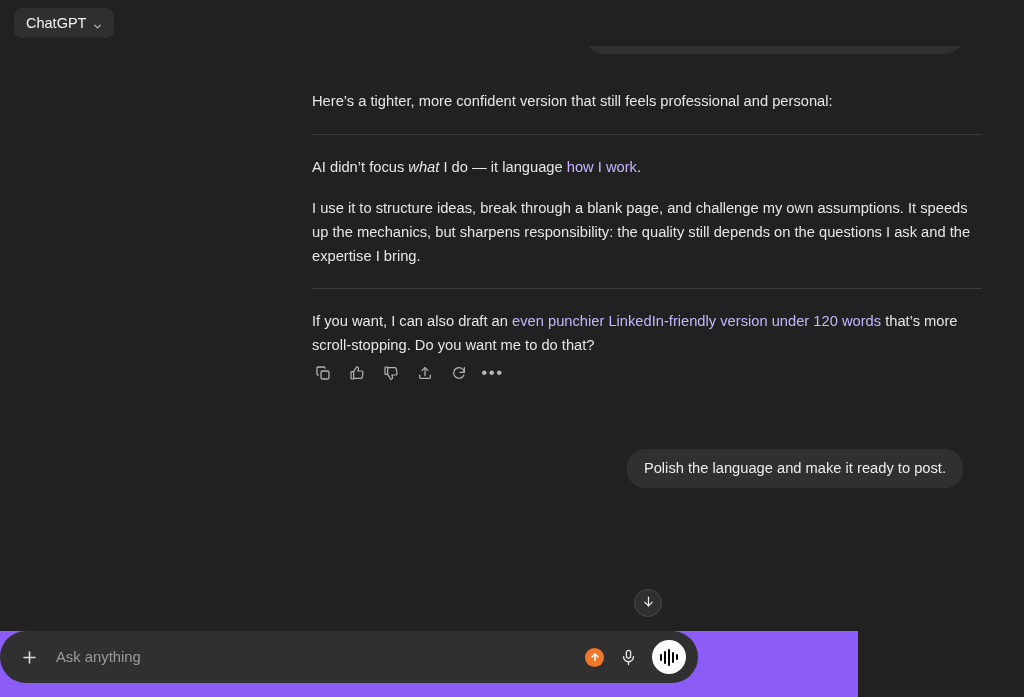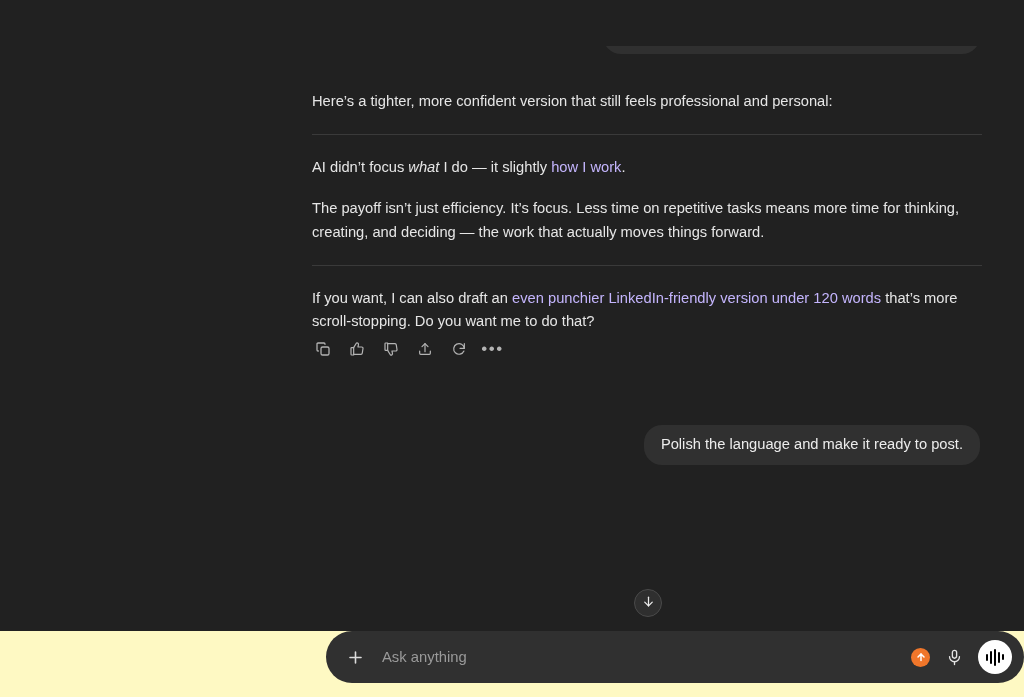--- a/index.html
+++ b/index.html
@@ -55,21 +55,21 @@
     width: 1024px;
     height: 585px;
     overflow: hidden;
   }
   .thread {
     width: 1024px;
     padding: 0 0 0 0;
   }
 
   .row { display: flex; width: 100%; }
-  .row.user { justify-content: flex-end; padding-right: 44px; }
+  .row.user { justify-content: flex-end; padding-right: 61px; }
   .row.assistant { justify-content: flex-start; padding-left: 312px; }
 
   .user-bubble {
     background: #303030;
     color: #ececec;
     border-radius: 18px;
     padding: 9px 17px;
     font-size: 14.7px;
     line-height: 1.45;
     max-width: 560px;
@@ -131,25 +131,25 @@
     align-items: center;
     justify-content: center;
     cursor: pointer;
     z-index: 5;
   }
 
   
   .composer-wrap {
     position: absolute;
     left: 0; bottom: 0;
-    width: 1024px;
+    width: 858px;
     height: 66px;
-    background: #fef9c3;
-    display: flex;
-    justify-content: flex-end;
+    background: #8b5cf6;
+    display: flex;
+    justify-content: flex-start;
     align-items: flex-start;
     z-index: 6;
   }
   .composer {
     width: 698px;
     height: 52px;
     background: #303030;
     border-radius: 26px;
     display: flex;
     align-items: center;
@@ -213,41 +213,51 @@
   .voice-bars i:nth-child(2) { height: 13px; }
   .voice-bars i:nth-child(3) { height: 17px; }
   .voice-bars i:nth-child(4) { height: 11px; }
   .voice-bars i:nth-child(5) { height: 6px; }
 </style>
 </head>
 <body>
 
 <div id="app">
 
+  <div class="topbar">
+    <div class="model-pill">
+      <span>ChatGPT</span>
+      <span class="chev">
+        <svg width="11" height="11" viewBox="0 0 24 24" fill="none" stroke="currentColor" stroke-width="2.4" stroke-linecap="round" stroke-linejoin="round">
+            <polyline points="6 9 12 15 18 9"></polyline>
+          </svg>
+      </span>
+    </div>
+  </div>
 
   <div class="conversation">
     <div class="thread">
 
       <div class="row user" style="margin-top:-31px;">
         <div class="user-bubble">Shorten it slightly and make the tone more confident.</div>
       </div>
 
       <div class="row assistant" style="margin-top:36px;">
         <div class="assistant-block">
 
           <p>Here’s a tighter, more confident version that still feels professional and personal:</p>
 
           <hr class="divider">
 
           <p>
-            <span>AI didn’t focus </span><em>what</em><span> I do — it slightly </span><strong>how I work</strong><span>.</span>
+            <span>AI didn’t focus </span><em>what</em><span> I do — it language </span><strong>how I work</strong><span>.</span>
           </p>
 
-
-          <p>The payoff isn’t just efficiency. It’s focus. Less time on repetitive tasks means more time for thinking, creating, and deciding — the work that actually moves things forward.</p>
+          <p>I use it to structure ideas, break through a blank page, and challenge my own assumptions. It speeds up the mechanics, but sharpens responsibility: the quality still depends on the questions I ask and the expertise I bring.</p>
+
 
 
           <hr class="divider">
 
           <p class="tight">
             <span>If you want, I can also draft an </span><strong>even punchier LinkedIn-friendly version under 120 words</strong><span> that’s more scroll-stopping. Do you want me to do that?</span>
           </p>
 
           <div class="actions">
             <div class="action-btn">

